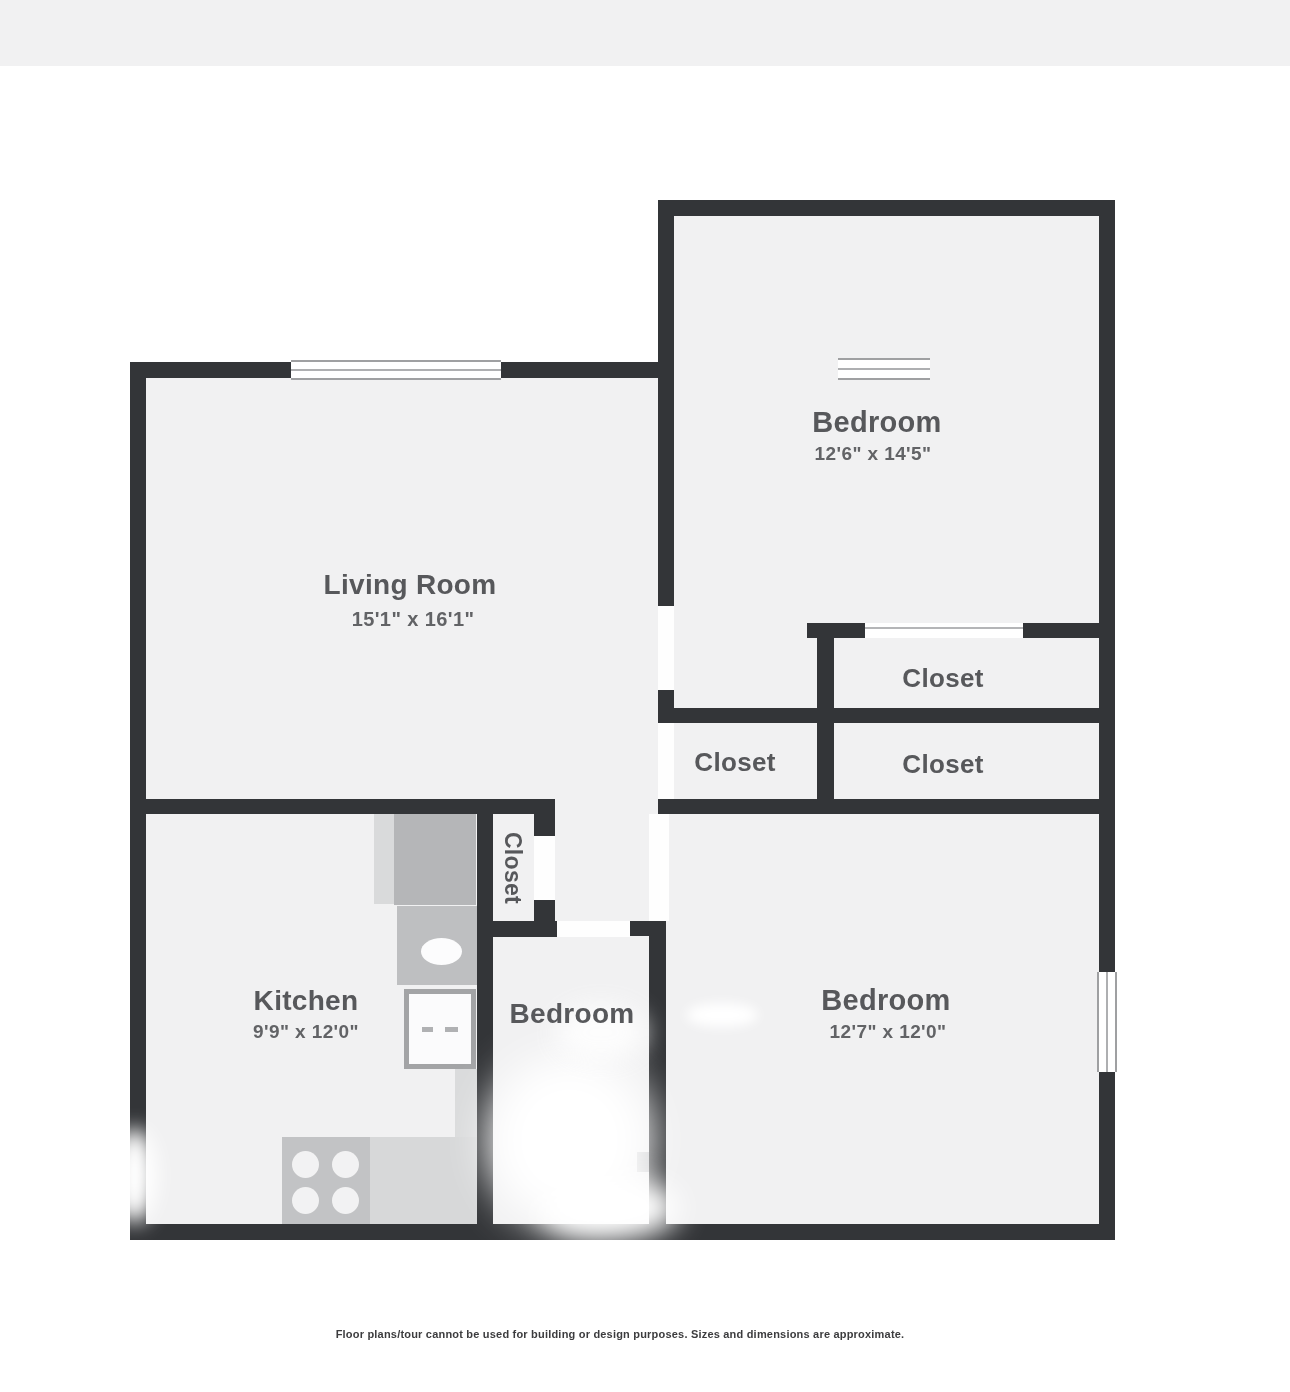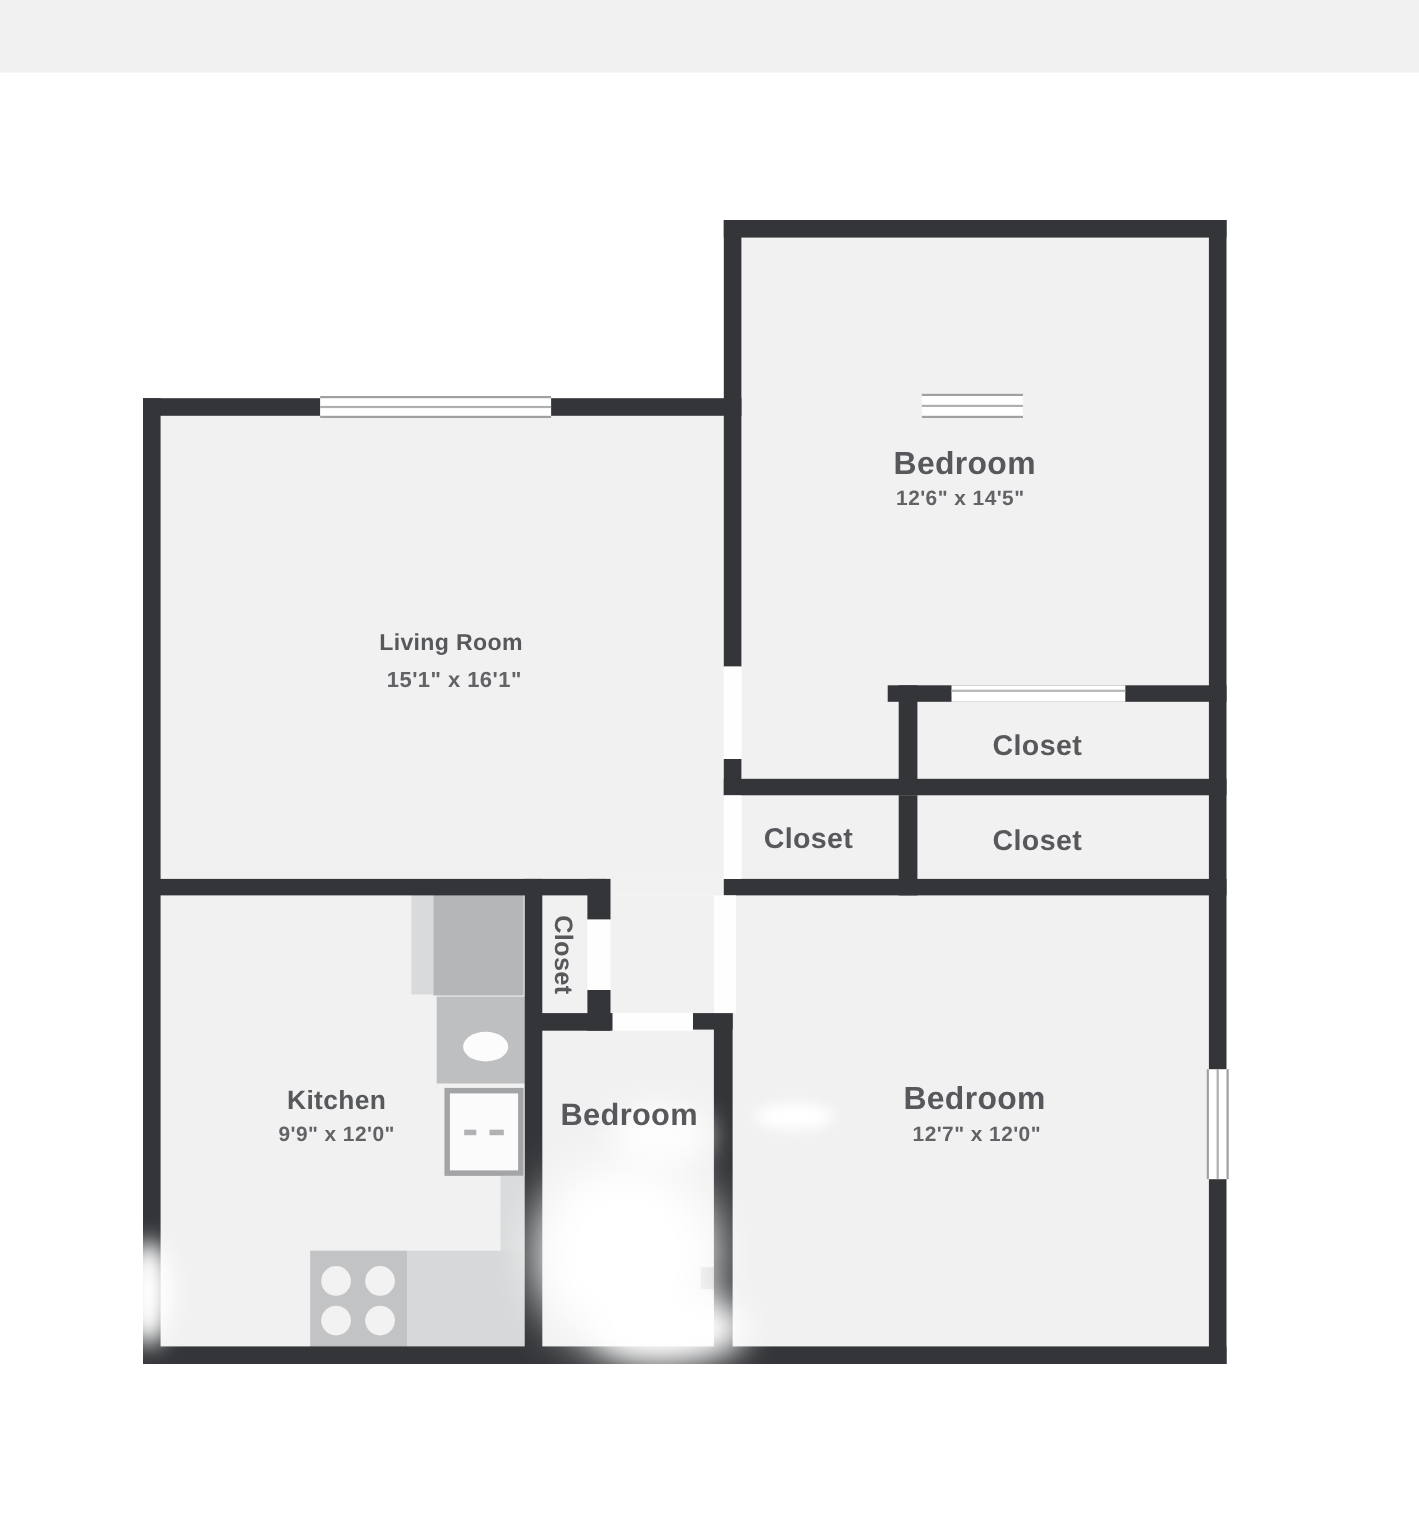--- a/index.html
+++ b/index.html
@@ -99,32 +99,33 @@
   <div class="win" style="left:865px;top:623px;width:158px;height:15px">
     <div class="slide-line" style="left:0;top:4px;width:158px;height:2px"></div>
   </div>
 
   <div class="blob" style="left:686px;top:1003px;width:72px;height:24px;filter:blur(6px)"></div>
   <div class="blob" style="left:487px;top:1055px;width:165px;height:170px;filter:blur(22px)"></div>
   <div class="blob" style="left:540px;top:1175px;width:140px;height:65px;filter:blur(14px)"></div>
   <div class="blob" style="left:112px;top:1128px;width:45px;height:95px;filter:blur(10px)"></div>
   <div class="blob" style="left:556px;top:1005px;width:90px;height:55px;filter:blur(12px);opacity:.85"></div>
 
-  <div class="label" style="left:410px;top:585px;font-size:21px">Living Room</div>
+  <div class="label" style="left:410px;top:585px;font-size:28px">Living Room</div>
   <div class="dims" style="left:413px;top:619px;font-size:20px">15'1" x 16'1"</div>
 
   <div class="label" style="left:877px;top:422px;font-size:29px">Bedroom</div>
   <div class="dims" style="left:873px;top:454px;font-size:19px">12'6" x 14'5"</div>
 
   <div class="label" style="left:943px;top:678px;font-size:26px">Closet</div>
   <div class="label" style="left:735px;top:762px;font-size:26px">Closet</div>
   <div class="label" style="left:943px;top:764px;font-size:26px">Closet</div>
   <div class="label vert" style="left:512px;top:868px;font-size:23px">Closet</div>
 
-  <div class="label" style="left:306px;top:1001px;font-size:24px">Kitchen</div>
+  <div class="label" style="left:306px;top:1001px;font-size:28px">Kitchen</div>
   <div class="dims" style="left:306px;top:1032px;font-size:19px">9'9" x 12'0"</div>
 
   <div class="label" style="left:572px;top:1014px;font-size:28px">Bedroom</div>
 
   <div class="label" style="left:886px;top:1000px;font-size:29px">Bedroom</div>
   <div class="dims" style="left:888px;top:1032px;font-size:19px">12'7" x 12'0"</div>
 
+  <div class="disclaimer">Floor plans/tour cannot be used for building or design purposes. Sizes and dimensions are approximate.</div>
 </div>
 
 </body></html>

